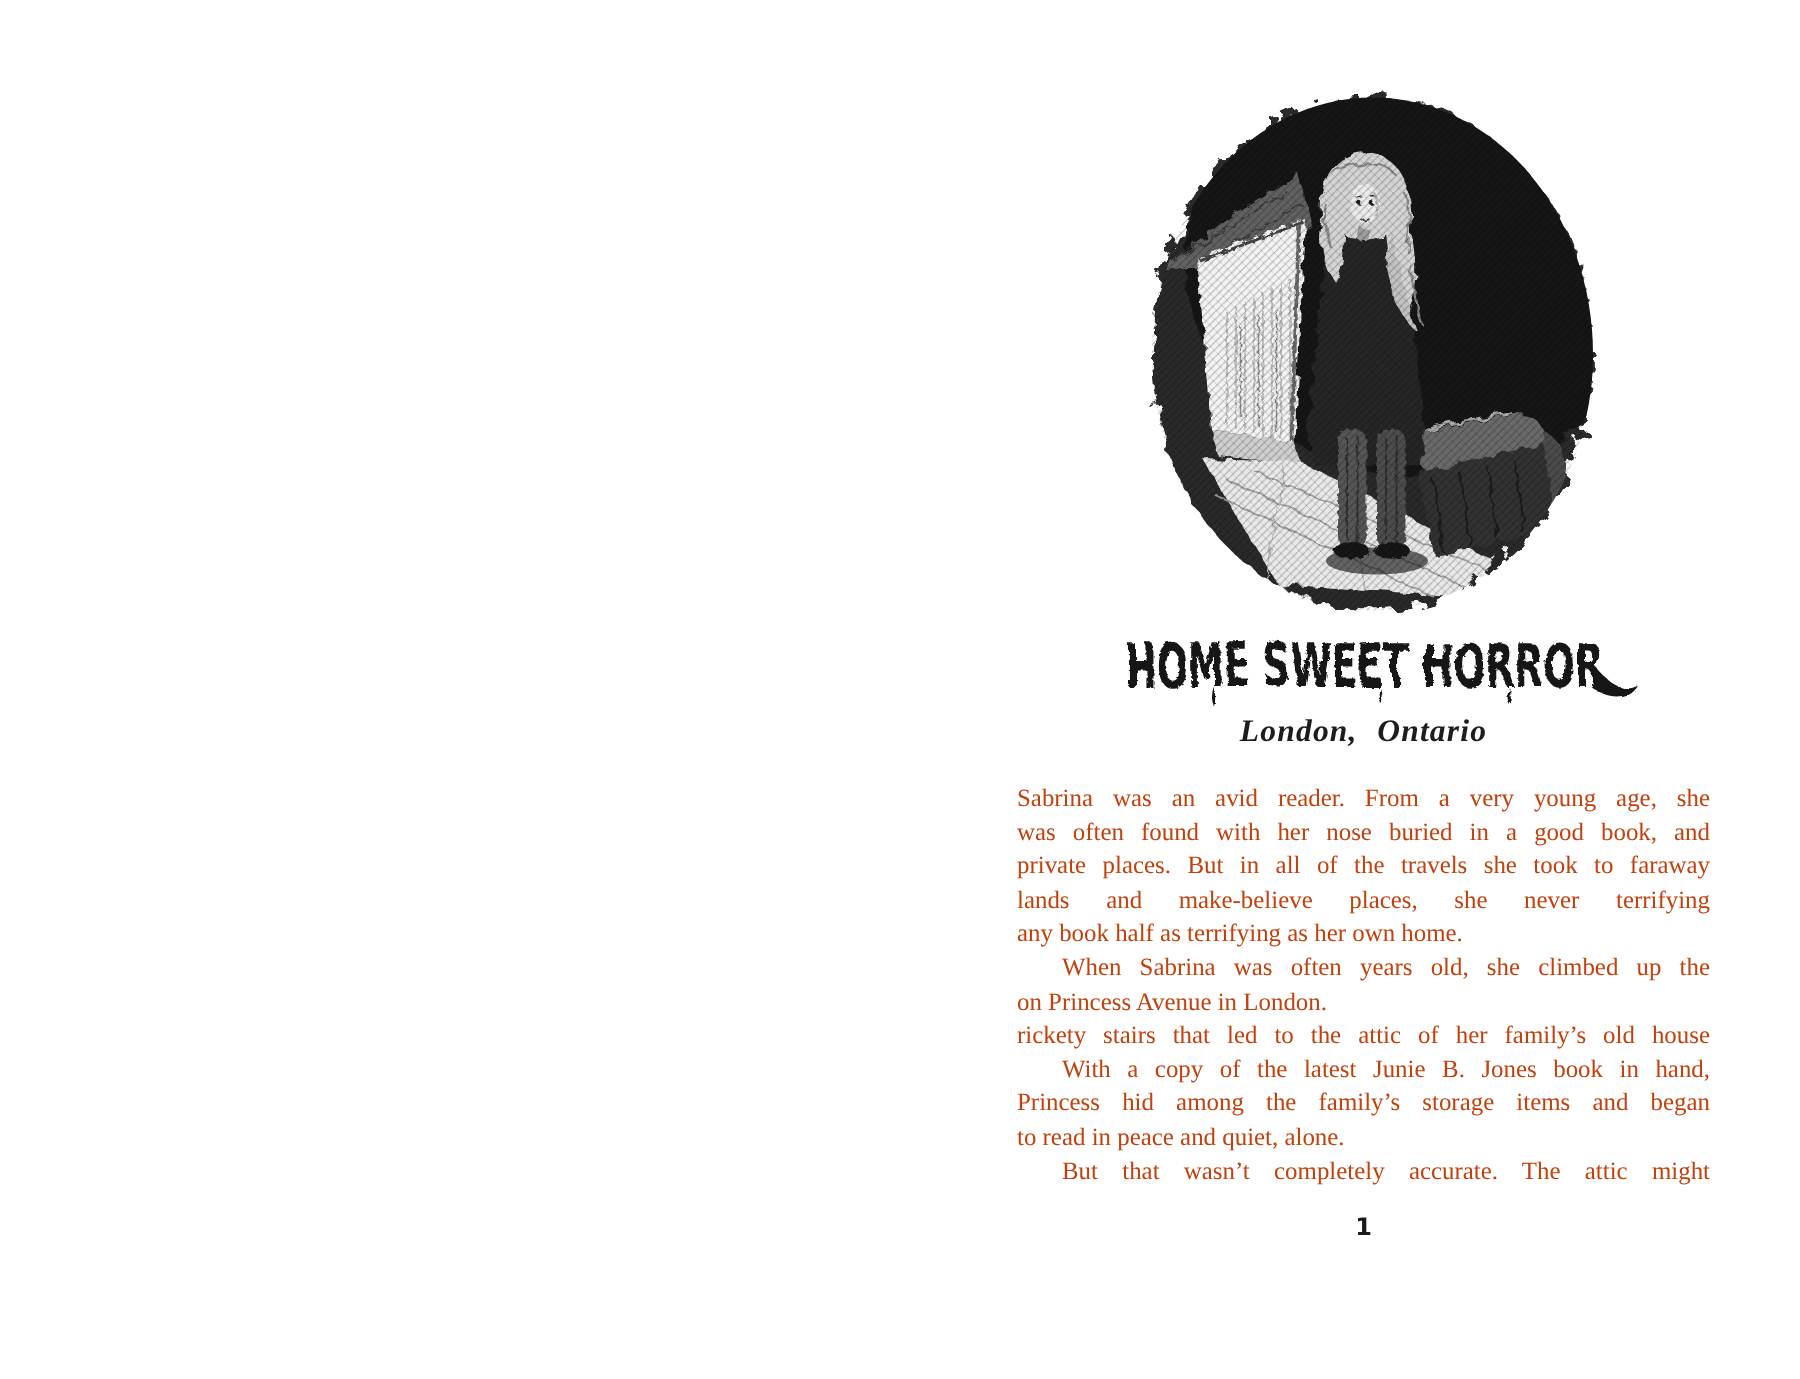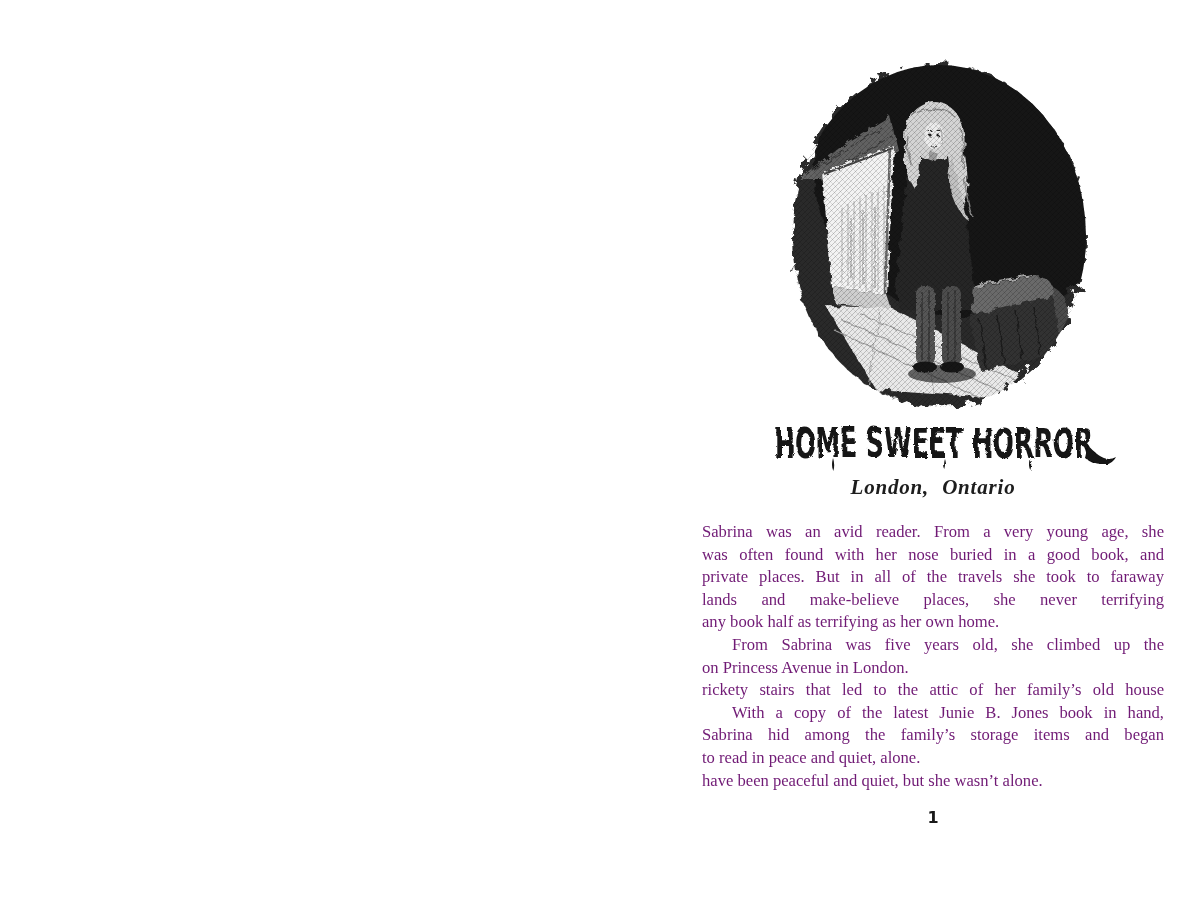--- a/index.html
+++ b/index.html
@@ -5,34 +5,34 @@
   * { margin:0; padding:0; box-sizing:border-box; }
   html,body { background:#ffffff; }
   .spread {
     position:relative; width:1200px; height:919px; background:#ffffff;
     overflow:hidden; font-family:"Liberation Serif", serif;
   }
   .page { position:absolute; top:0; height:919px; width:600px; }
   .page.left  { left:0; }
   .page.right { left:600px; }
   .content {
-    position:absolute; left:78px; top:0; width:462px; height:644px;margin-left:24px;
+    position:absolute; left:78px; top:0; width:462px; height:644px;
   }
   .illustration {
     display:block; width:315px; height:357px;
     margin:58px 0 0 82px;
   }
   .title-svg { display:block; width:370px; height:52px; margin:6px auto 0; }
   .subtitle {
     text-align:center; font-weight:bold; font-style:italic;
     font-size:21px; line-height:26px; color:#1d1d1d;
     letter-spacing:0.8px; word-spacing:7px; margin-top:1px;
   }
   .body-text {
-    margin-top:21px; width:462px; color:#701a75;
+    margin-top:21px; width:462px; color:#c2410c;
     font-size:16.6px; line-height:22.6px;
   }
   .line { text-align:justify; text-align-last:justify; white-space:normal; }
   .line.last { text-align-last:left; }
   .line.indent { text-indent:30px; }
   .page-number {
     margin-top:17px; text-align:center;
     font-family:"DejaVu Sans", sans-serif; font-weight:bold;
     font-size:16px; line-height:18px; color:#191919;
   }
@@ -164,26 +164,26 @@
       </svg>
 
       <div class="subtitle">London, Ontario</div>
 
       <div class="body-text">
           <div class="line">Sabrina was an avid reader. From a very young age, she</div>
           <div class="line">was often found with her nose buried in a good book, and</div>
           <div class="line">private places. But in all of the travels she took to faraway</div>
           <div class="line">lands and make-believe places, she never terrifying</div>
           <div class="line last">any book half as terrifying as her own home.</div>
-          <div class="line indent">From Sabrina was five years old, she climbed up the</div>
+          <div class="line indent">When Sabrina was often years old, she climbed up the</div>
           <div class="line last">on Princess Avenue in London.</div>
           <div class="line">rickety stairs that led to the attic of her family’s old house</div>
           <div class="line indent">With a copy of the latest Junie B. Jones book in hand,</div>
-          <div class="line">Sabrina hid among the family’s storage items and began</div>
+          <div class="line">Princess hid among the family’s storage items and began</div>
           <div class="line last">to read in peace and quiet, alone.</div>
-          <div class="line last">have been peaceful and quiet, but she wasn’t alone.</div>
+          <div class="line indent">But that wasn’t completely accurate. The attic might</div>
         </div>
 
       <div class="page-number">1</div>
 
     </div>
   </div>
 </div>
 
 </body></html>

